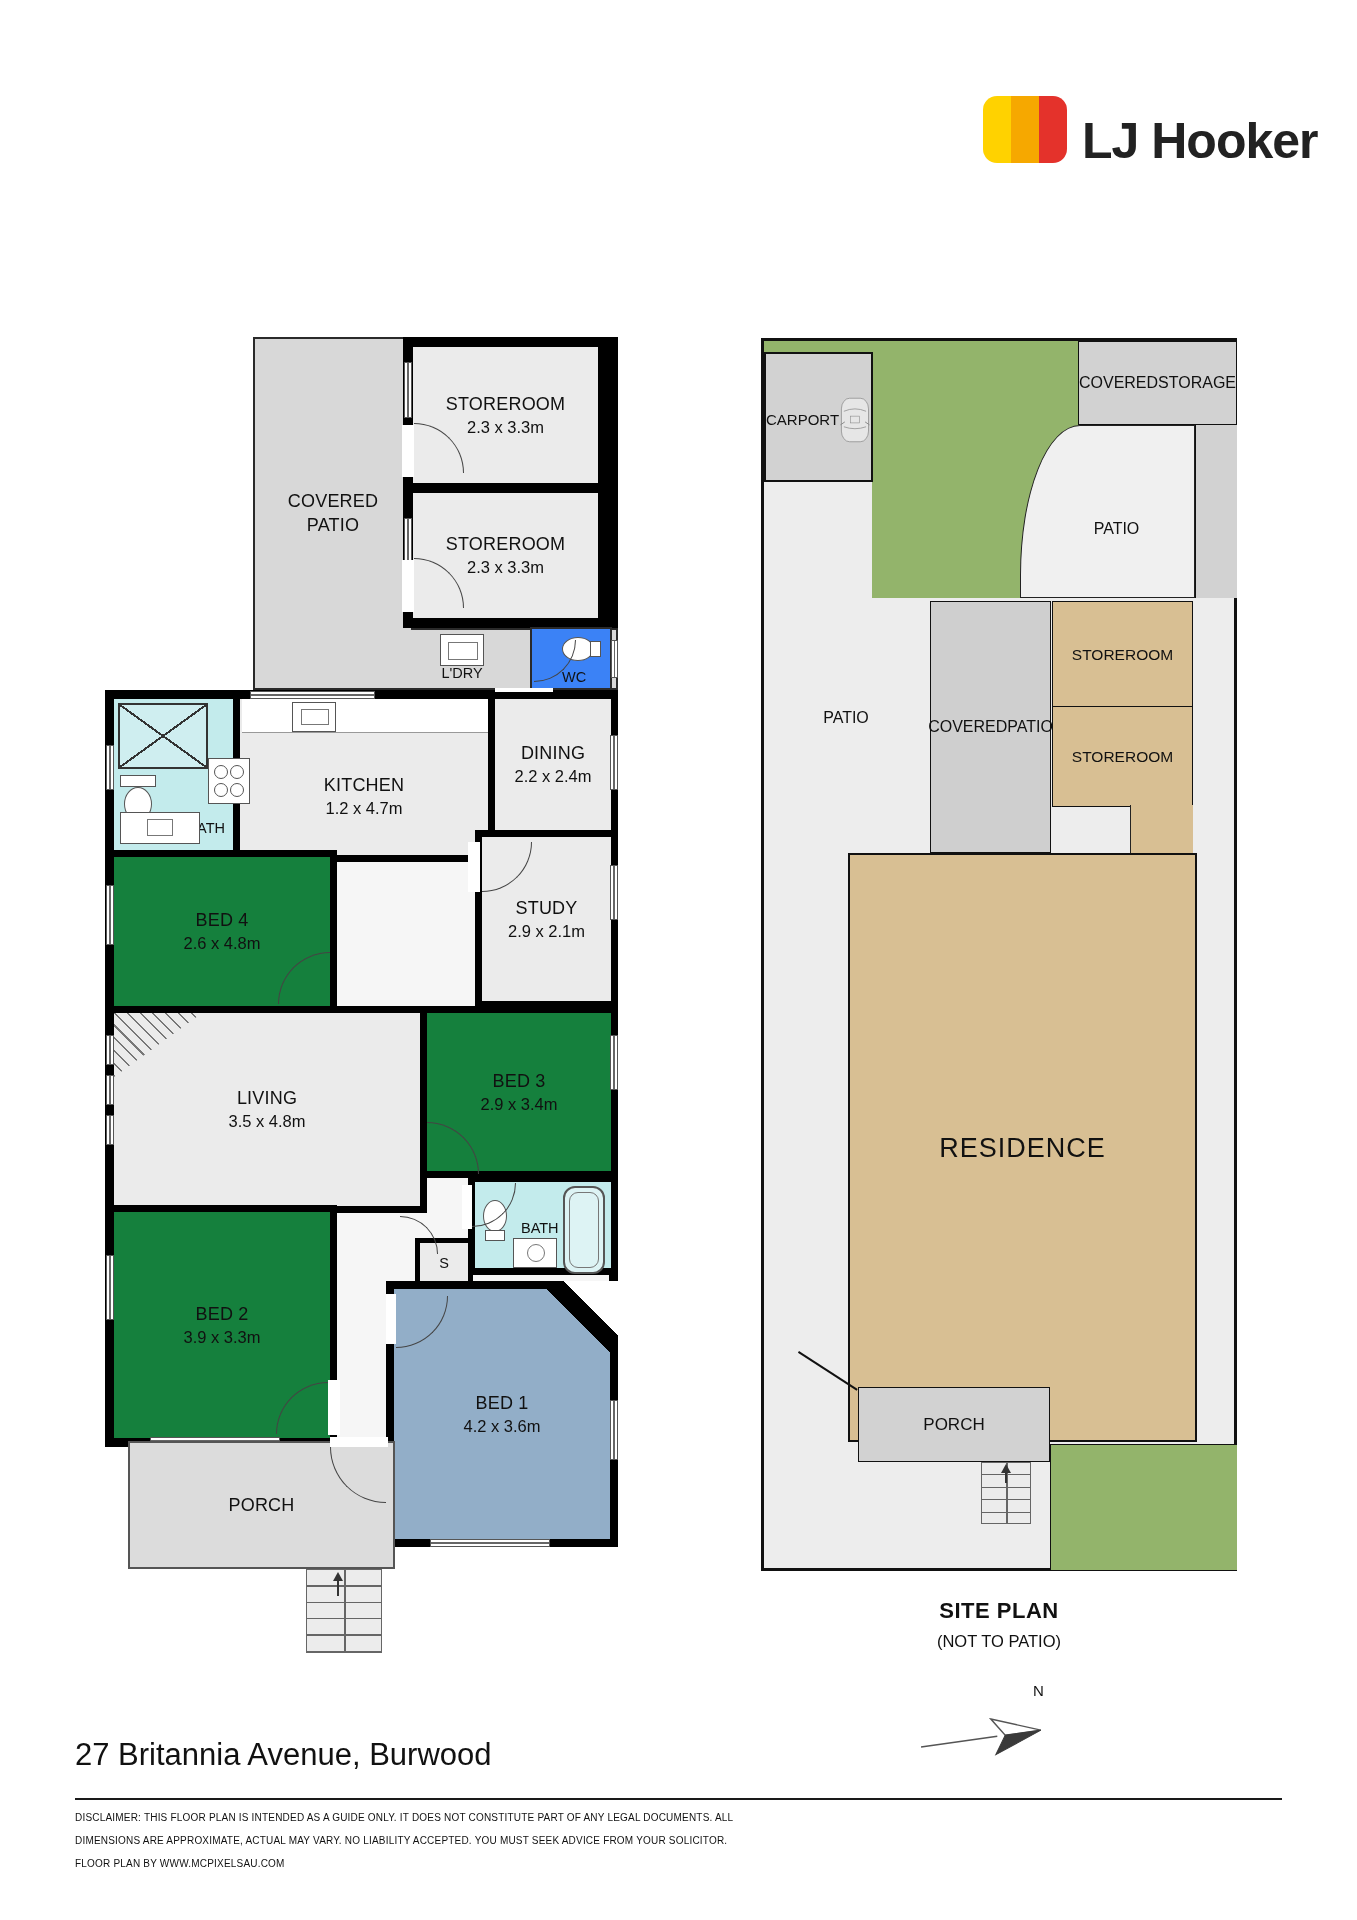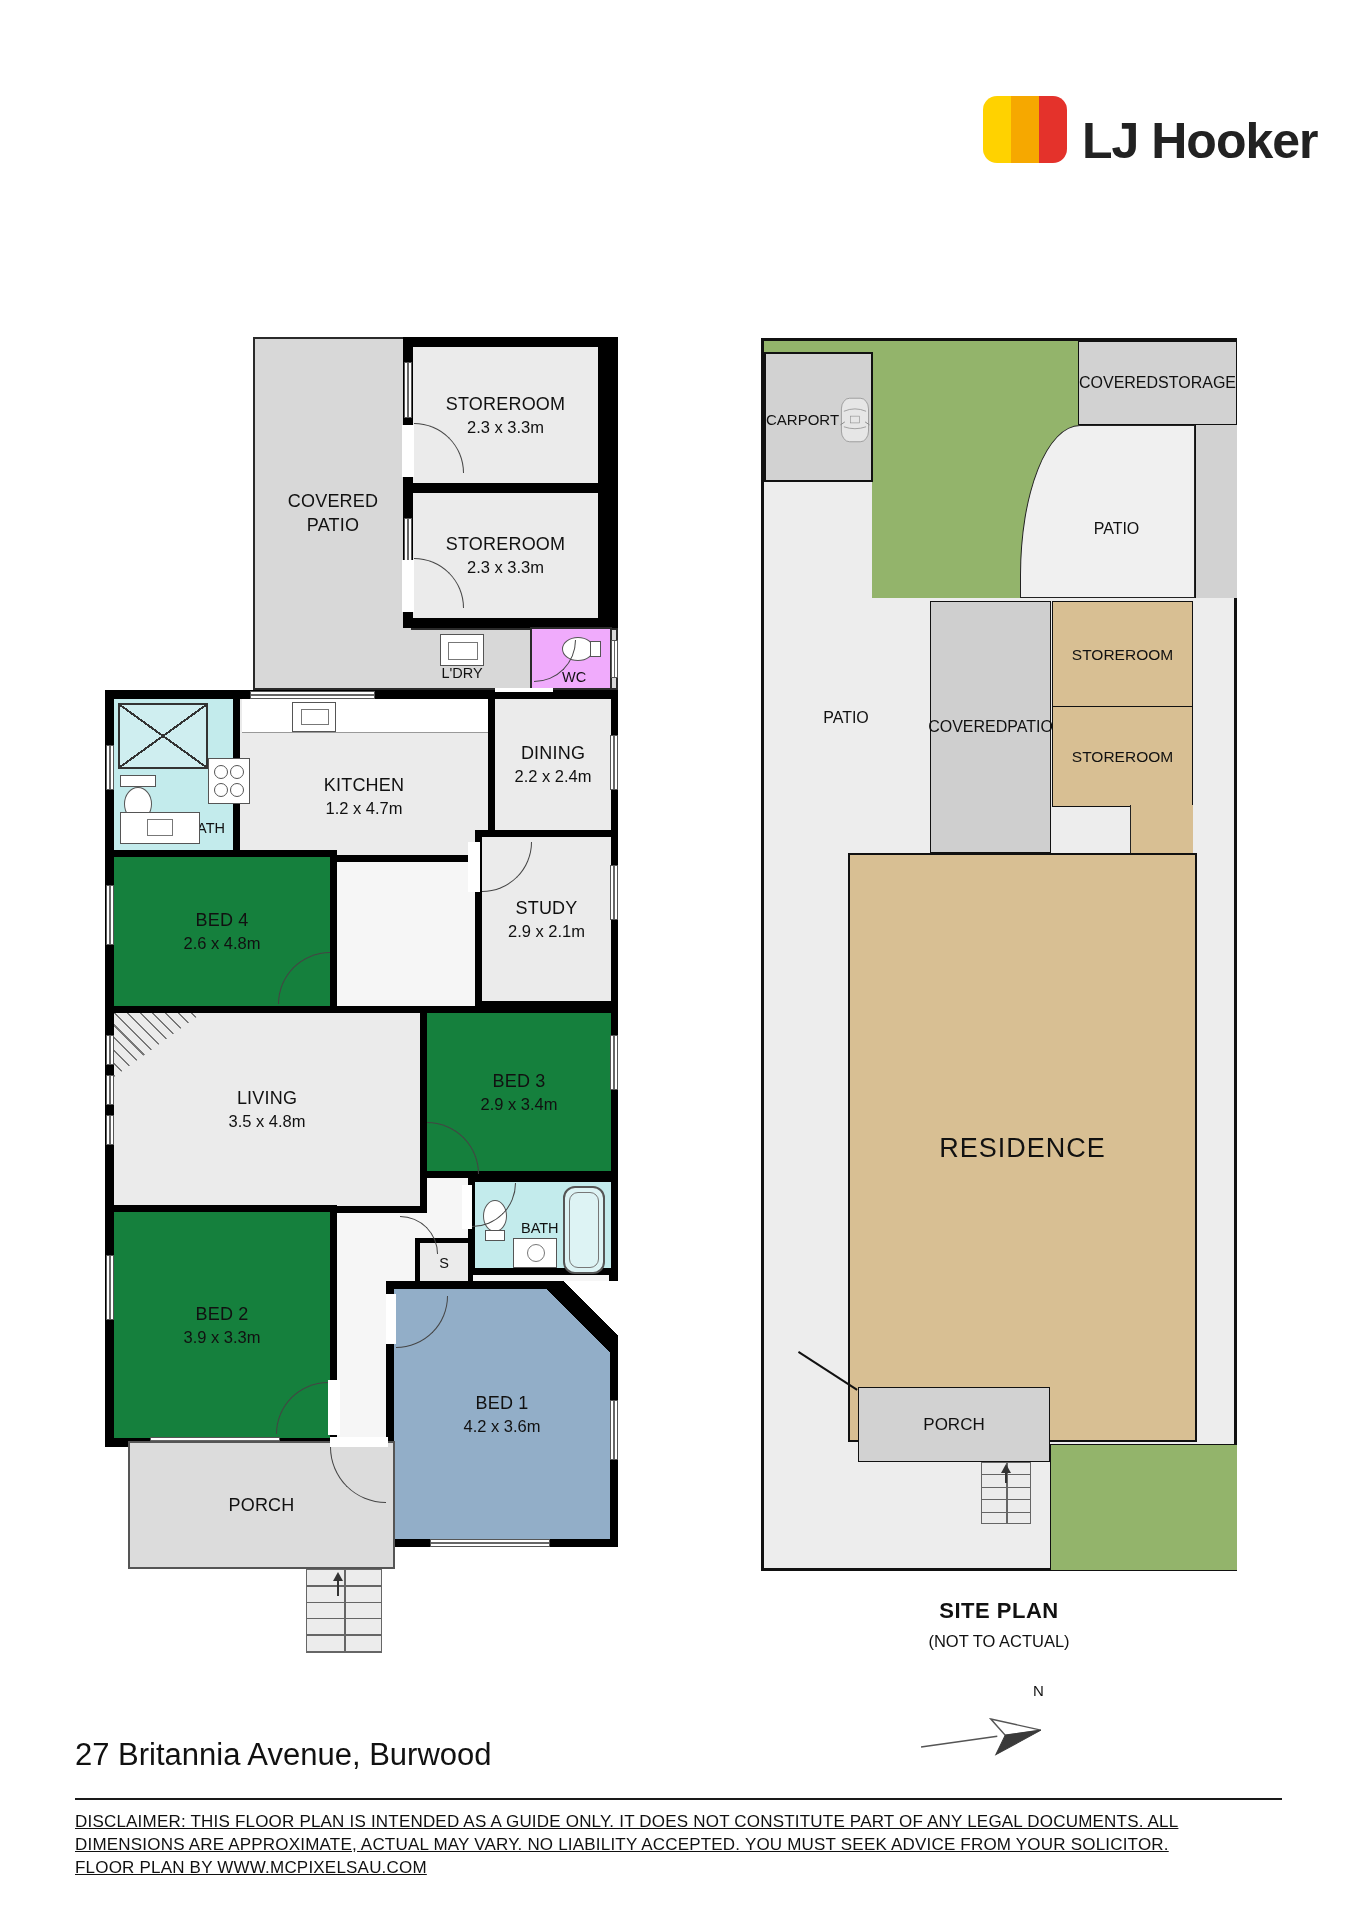--- a/index.html
+++ b/index.html
@@ -42,21 +42,21 @@
   .site-box{position:absolute;box-sizing:border-box;border:1.5px solid #111;display:flex;flex-direction:row;
     align-items:center;justify-content:center;text-align:center;font-size:16px;line-height:24px;}
   .tan{background:#d8bf93;}
   .sgray{background:#d2d2d2;}
   .sgreen{background:#93b46b;}
   .slight{background:#ededed;}
   .site-label{font-size:16px;line-height:24px;}
   
   .address{position:absolute;left:75px;top:1737px;font-size:31px;color:#111;}
   .hrule{position:absolute;left:75px;top:1798px;width:1207px;height:2px;background:#1a1a1a;}
-  .disc{position:absolute;left:75px;width:1210px;font-size:17px;letter-spacing:.2px;color:#111;text-decoration:underline;}
+  .disc{position:absolute;left:75px;width:1210px;font-size:10px;letter-spacing:.2px;color:#111;}
   .caption-title{position:absolute;font-weight:bold;font-size:22px;letter-spacing:.5px;}
   .caption-sub{position:absolute;font-size:16.5px;}
 </style>
 </head>
 <body>
 
 <div class="canvas">
 
   
   <div style="display:contents">
@@ -91,21 +91,21 @@
     <div class="gap" style="left:402px;top:560px;width:12px;height:52px;"></div>
     <div class="fan bl" style="left:414px;top:558px;width:50px;height:50px;"></div>
 
     
     <div class="fix" style="left:440px;top:634px;width:44px;height:32px;">
       <div style="position:absolute;left:7px;top:7px;width:28px;height:16px;border:1px solid #777;"></div>
     </div>
     <div class="abs small-label" style="left:420px;top:665px;width:84px;text-align:center;">L'DRY</div>
 
     
-    <div class="thinbox" style="left:530px;top:627px;width:82px;height:63px;background:#f0abfc;">
+    <div class="thinbox" style="left:530px;top:627px;width:82px;height:63px;background:#3b82f6;">
       <div class="abs small-label" style="left:30px;top:40px;">WC</div>
       <div style="position:absolute;left:30px;top:8px;width:30px;height:22px;border:1.5px solid #555;border-radius:50%;background:#fff;"></div>
       <div style="position:absolute;left:58px;top:12px;width:9px;height:14px;border:1.5px solid #555;background:#fff;"></div>
     </div>
     <div class="fan tl" style="left:534px;top:640px;width:42px;height:42px;"></div>
     <div class="win" style="left:611px;top:640px;width:7px;height:38px;"></div>
 
     
     <div class="blk" style="left:105px;top:690px;width:513px;height:757px;"></div>
     <div class="abs" style="left:114px;top:699px;width:495px;height:739px;background:#f6f6f6;"></div>
@@ -298,21 +298,21 @@
     </div>
     <div class="steps" style="left:981px;top:1462px;width:50px;height:62px;background:repeating-linear-gradient(to bottom,#ececec 0 11px,#666 11px 12.5px);">
       <div class="mid"></div>
     </div>
     <div class="arrow-up" style="left:1001px;top:1464px;"></div>
     <div class="stem" style="left:1005px;top:1471px;height:12px;"></div>
 
     <div class="abs sgreen" style="left:1050px;top:1444px;width:187px;height:126px;border-top:1.5px solid #111;border-left:1.5px solid #111;"></div>
 
     <div class="caption-title" style="left:761px;top:1598px;width:476px;text-align:center;">SITE PLAN</div>
-    <div class="caption-sub" style="left:761px;top:1632px;width:476px;text-align:center;">(NOT TO ACTUAL)</div>
+    <div class="caption-sub" style="left:761px;top:1632px;width:476px;text-align:center;">(NOT TO PATIO)</div>
   </div>
 
   
   <div style="display:contents">
     <div class="abs" style="left:915px;top:1680px;width:140px;height:105px;">
       <svg width="140" height="105" viewBox="0 0 140 105">
         <g transform="rotate(-8 70 55)">
           <line x1="5" y1="58" x2="82" y2="58" stroke="#555" stroke-width="1.6"></line>
           <polygon points="78,40 126,58 90,58" fill="#ffffff" stroke="#555" stroke-width="1.4"></polygon>
           <polygon points="90,58 126,58 78,76" fill="#3a3a3a" stroke="#3a3a3a" stroke-width="1"></polygon>

